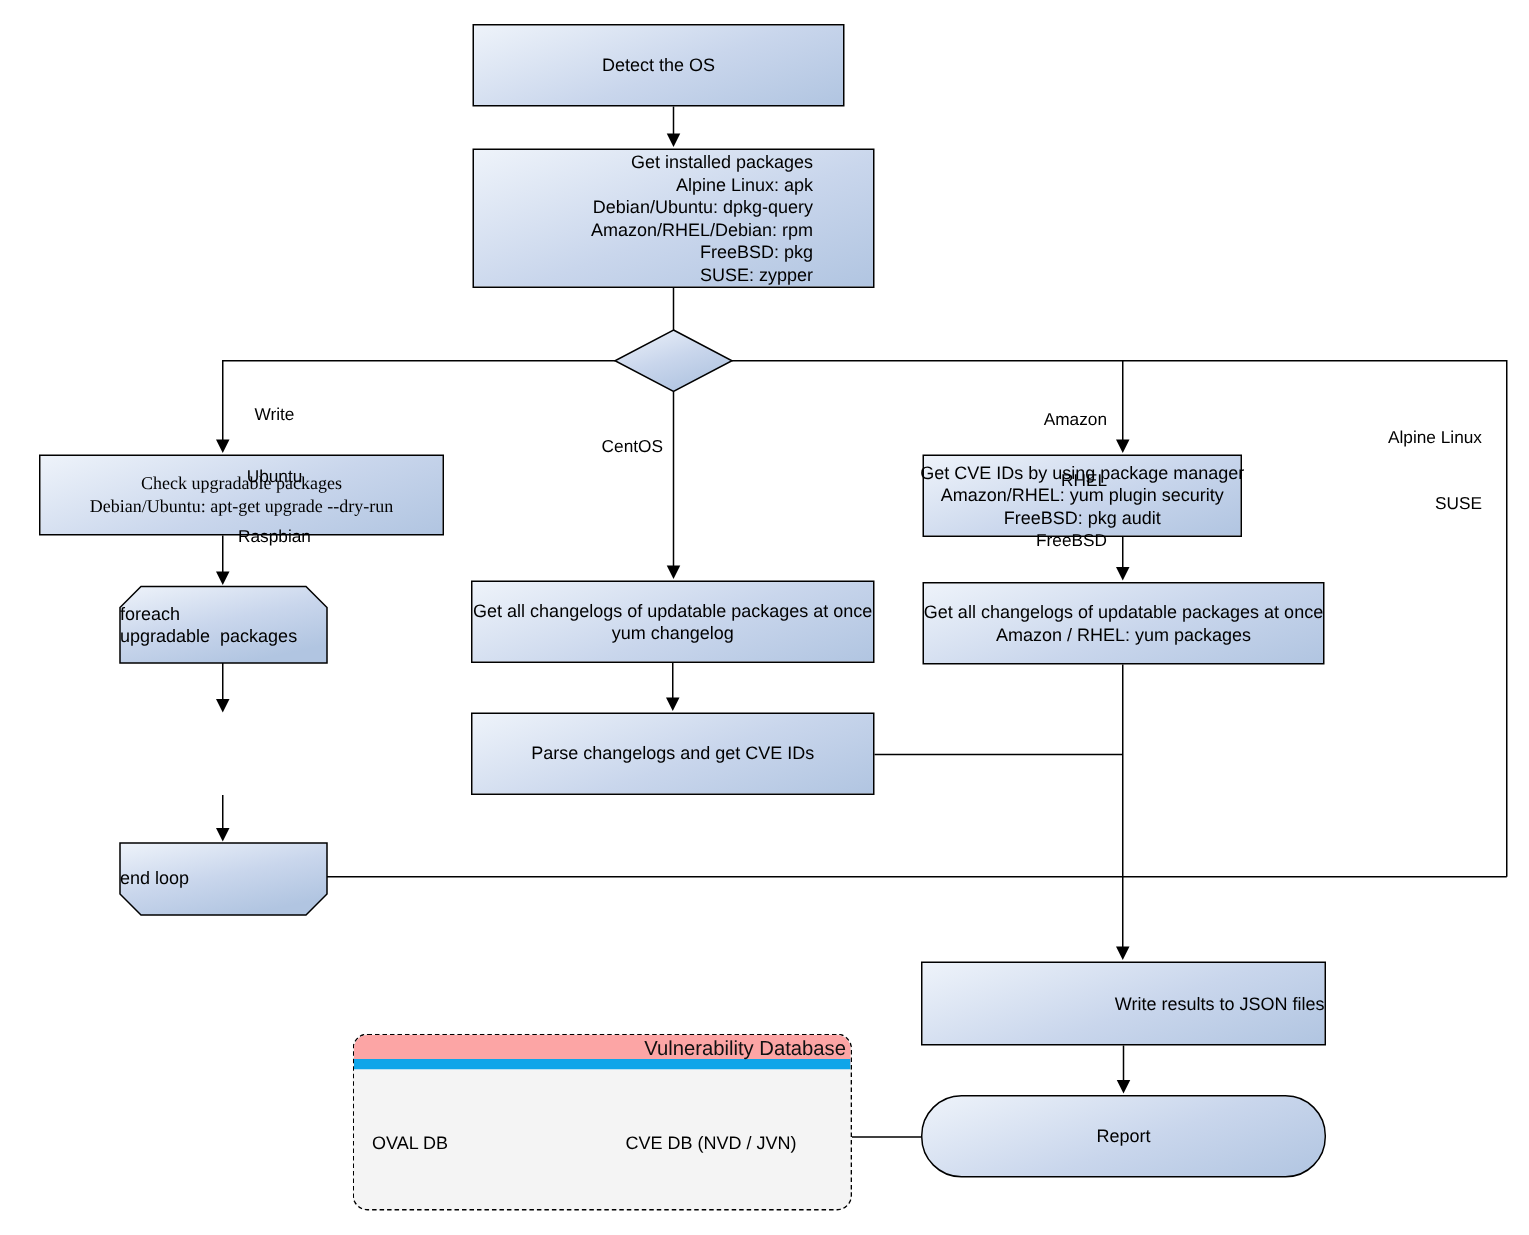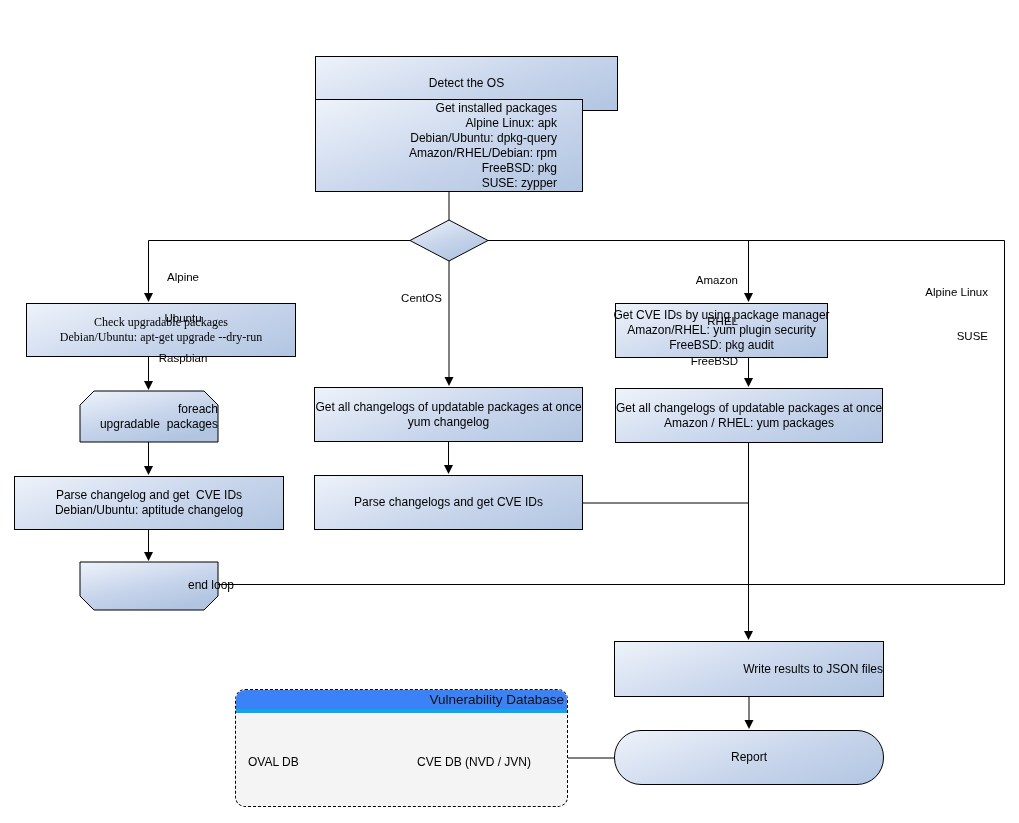--- a/index.html
+++ b/index.html
@@ -8,33 +8,33 @@
     font-family:"Liberation Sans","DejaVu Sans",sans-serif;color:#000;
   }
   #wires{position:absolute;left:0;top:0;z-index:1;}
   .node{
     position:absolute;z-index:2;box-sizing:border-box;
     border:1px solid #000;
     background:linear-gradient(160deg,#eef3fa 0%,#c9d6ec 55%,#b1c5e1 100%);
     display:flex;flex-direction:column;justify-content:center;align-items:center;
   }
   .node .line{white-space:pre;font-size:12px;line-height:15px;}
-  .node.align-right{align-items:flex-end;padding-right:25px;}
-  .floating{position:absolute;z-index:3;display:flex;flex-direction:column;justify-content:center;align-items:flex-end;background:none;border:none;}
+  .node.align-right{align-items:flex-end;padding-right:40px;}
+  .floating{position:absolute;z-index:3;display:flex;flex-direction:column;justify-content:center;align-items:flex-start;background:none;border:none;}
   .branch-label{position:absolute;z-index:3;font-size:11.5px;line-height:13.5px;white-space:pre;}
   .branch-label.right{text-align:right;}
   .branch-label.center{text-align:center;}
   #vuln-container{
     position:absolute;z-index:2;box-sizing:border-box;
     left:235px;top:689px;width:333px;height:118px;
     background:#f4f4f4;border:1.5px dashed #000;border-radius:10px;
   }
   #vuln-header{
     position:absolute;left:0;top:0;right:0;height:23px;
-    background:#3b82f6;border-radius:9px 9px 0 0;border-bottom:4px solid #0ea5e9;
+    background:#fca5a5;border-radius:9px 9px 0 0;border-bottom:7px solid #0ea5e9;
     display:flex;align-items:center;justify-content:flex-end;
     font-size:13.5px;padding-right:3px;box-sizing:border-box;color:#111;
   }
   .cyl-label{position:absolute;z-index:4;font-size:12px;white-space:pre;}
 </style>
 </head>
 <body>
 
 <div id="canvas">
 
@@ -96,21 +96,21 @@
     <polygon points="80,562 218,562 218,596 204,610 94,610 80,596" fill="url(#boxGrad)" stroke="#000" stroke-width="1"></polygon>
 
     <g>
       <path d="M248,742 V778 A69.5,10 0 0 0 387,778 V742" fill="url(#cylBody)" stroke="#000" stroke-width="1"></path>
       <ellipse cx="317.5" cy="742" rx="69.5" ry="10" fill="url(#cylTop)" stroke="#000" stroke-width="1"></ellipse>
       <path d="M417,742 V778 A69,10 0 0 0 555,778 V742" fill="url(#cylBody)" stroke="#000" stroke-width="1"></path>
       <ellipse cx="486" cy="742" rx="69" ry="10" fill="url(#cylTop)" stroke="#000" stroke-width="1"></ellipse>
     </g>
   </svg>
 
-  <div class="node" style="left:315px;top:16px;width:303px;height:55px;margin-top:40px;">
+  <div class="node" style="left:315px;top:16px;width:248px;height:55px;">
     <div class="line">Detect the OS</div>
   </div>
 
   <div class="node align-right" style="left:315px;top:99px;width:268px;height:93px;">
     <div class="line">Get installed packages</div>
     <div class="line">Alpine Linux: apk</div>
     <div class="line">Debian/Ubuntu: dpkg-query</div>
     <div class="line">Amazon/RHEL/Debian: rpm</div>
     <div class="line">FreeBSD: pkg</div>
     <div class="line">SUSE: zypper</div>
@@ -119,24 +119,20 @@
   <div class="node" style="left:26px;top:303px;width:270px;height:54px;font-family:Liberation Serif, serif;">
     <div class="line">Check upgradable packages</div>
     <div class="line">Debian/Ubuntu: apt-get upgrade --dry-run</div>
   </div>
 
   <div class="floating" style="left:80px;top:396px;width:138px;height:42px;">
     <div class="line" style="white-space:pre;font-size:12px;line-height:15px;">foreach</div>
     <div class="line" style="white-space:pre;font-size:12px;line-height:15px;">upgradable  packages</div>
   </div>
 
-  <div class="node" style="left:14px;top:476px;width:270px;height:54px;">
-    <div class="line">Parse changelog and get  CVE IDs</div>
-    <div class="line">Debian/Ubuntu: aptitude changelog</div>
-  </div>
 
   <div class="floating" style="left:80px;top:570px;width:154px;height:30px;">
     <div class="line" style="white-space:pre;font-size:12px;line-height:15px;">end loop</div>
   </div>
 
   <div class="node" style="left:314px;top:387px;width:269px;height:55px;">
     <div class="line">Get all changelogs of updatable packages at once</div>
     <div class="line">yum changelog</div>
   </div>
 
@@ -157,21 +153,21 @@
 
   <div class="node" style="left:614px;top:641px;width:270px;height:56px;align-items:flex-end;">
     <div class="line">Write results to JSON files</div>
   </div>
 
   <div class="node" style="left:614px;top:730px;width:270px;height:55px;border-radius:27px;">
     <div class="line">Report</div>
   </div>
 
   <div class="branch-label center" style="left:153px;top:244px;width:60px;">
-    <div>Alpine</div>
+    <div>Write</div>
     <div>Ubuntu</div>
     <div>Raspbian</div>
   </div>
 
   <div class="branch-label right" style="left:392px;top:265px;width:50px;">
     <div>CentOS</div>
   </div>
 
   <div class="branch-label right" style="left:680px;top:247px;width:58px;">
     <div>Amazon</div>

